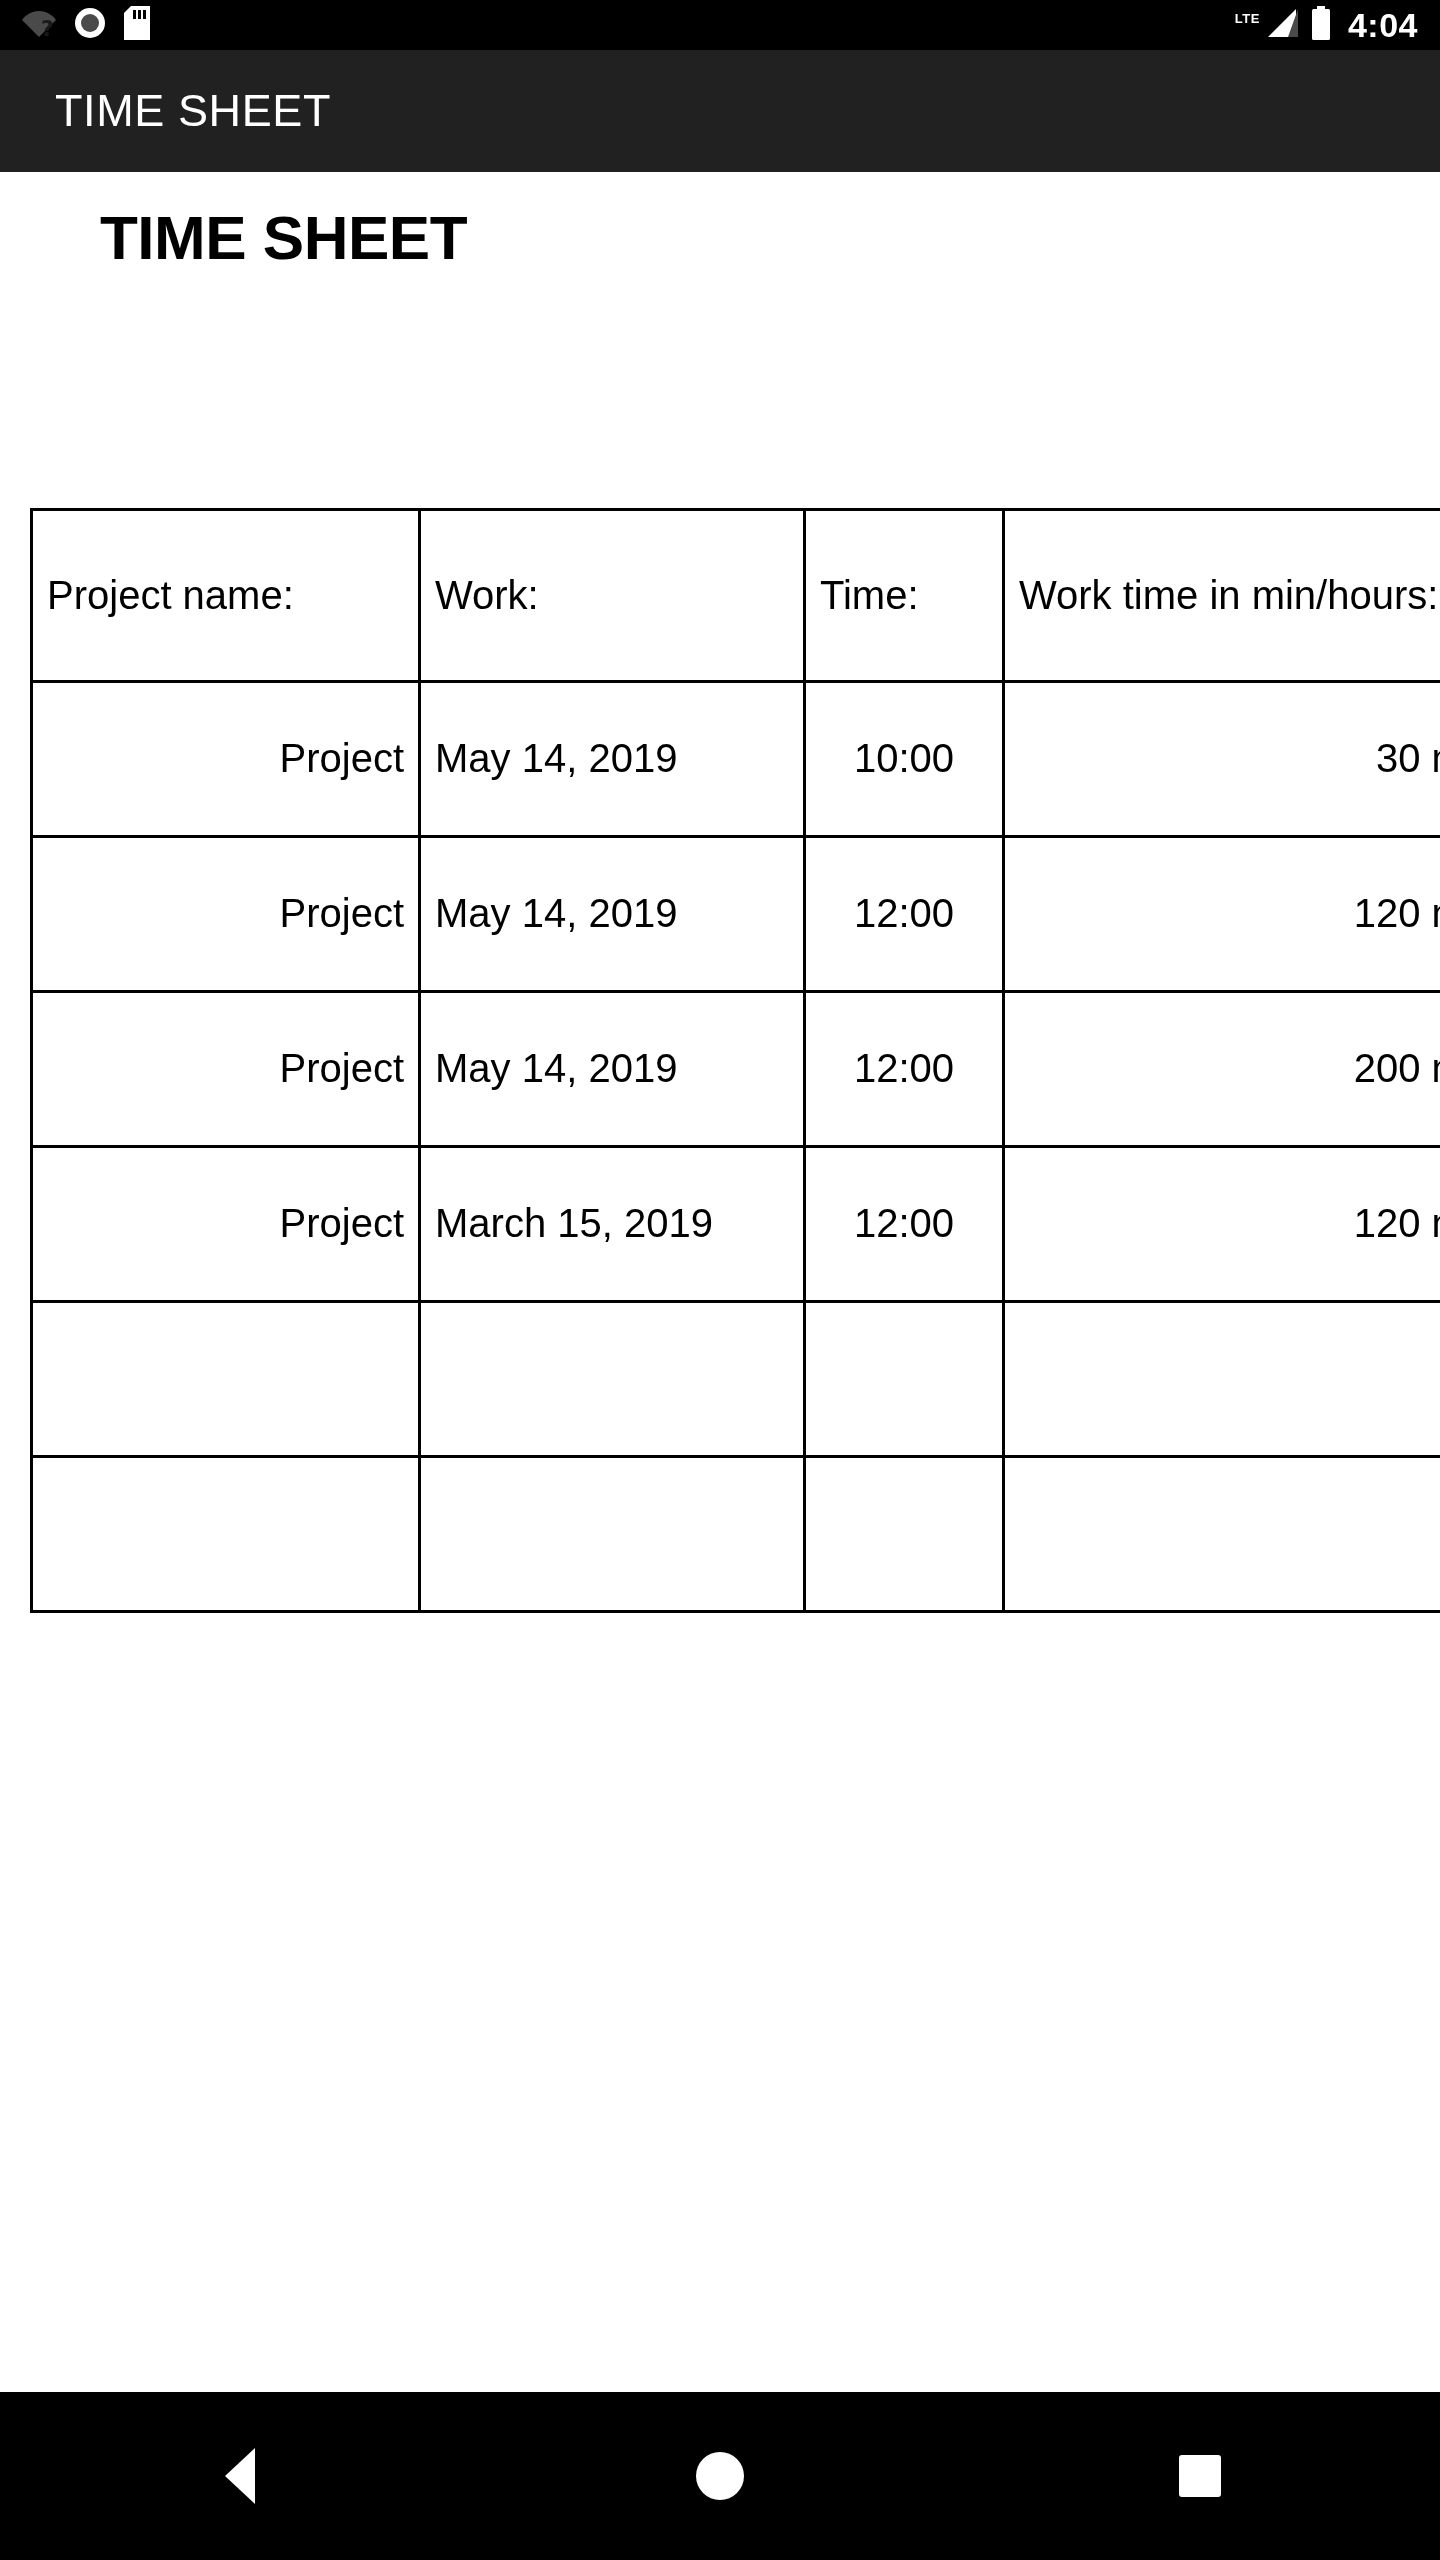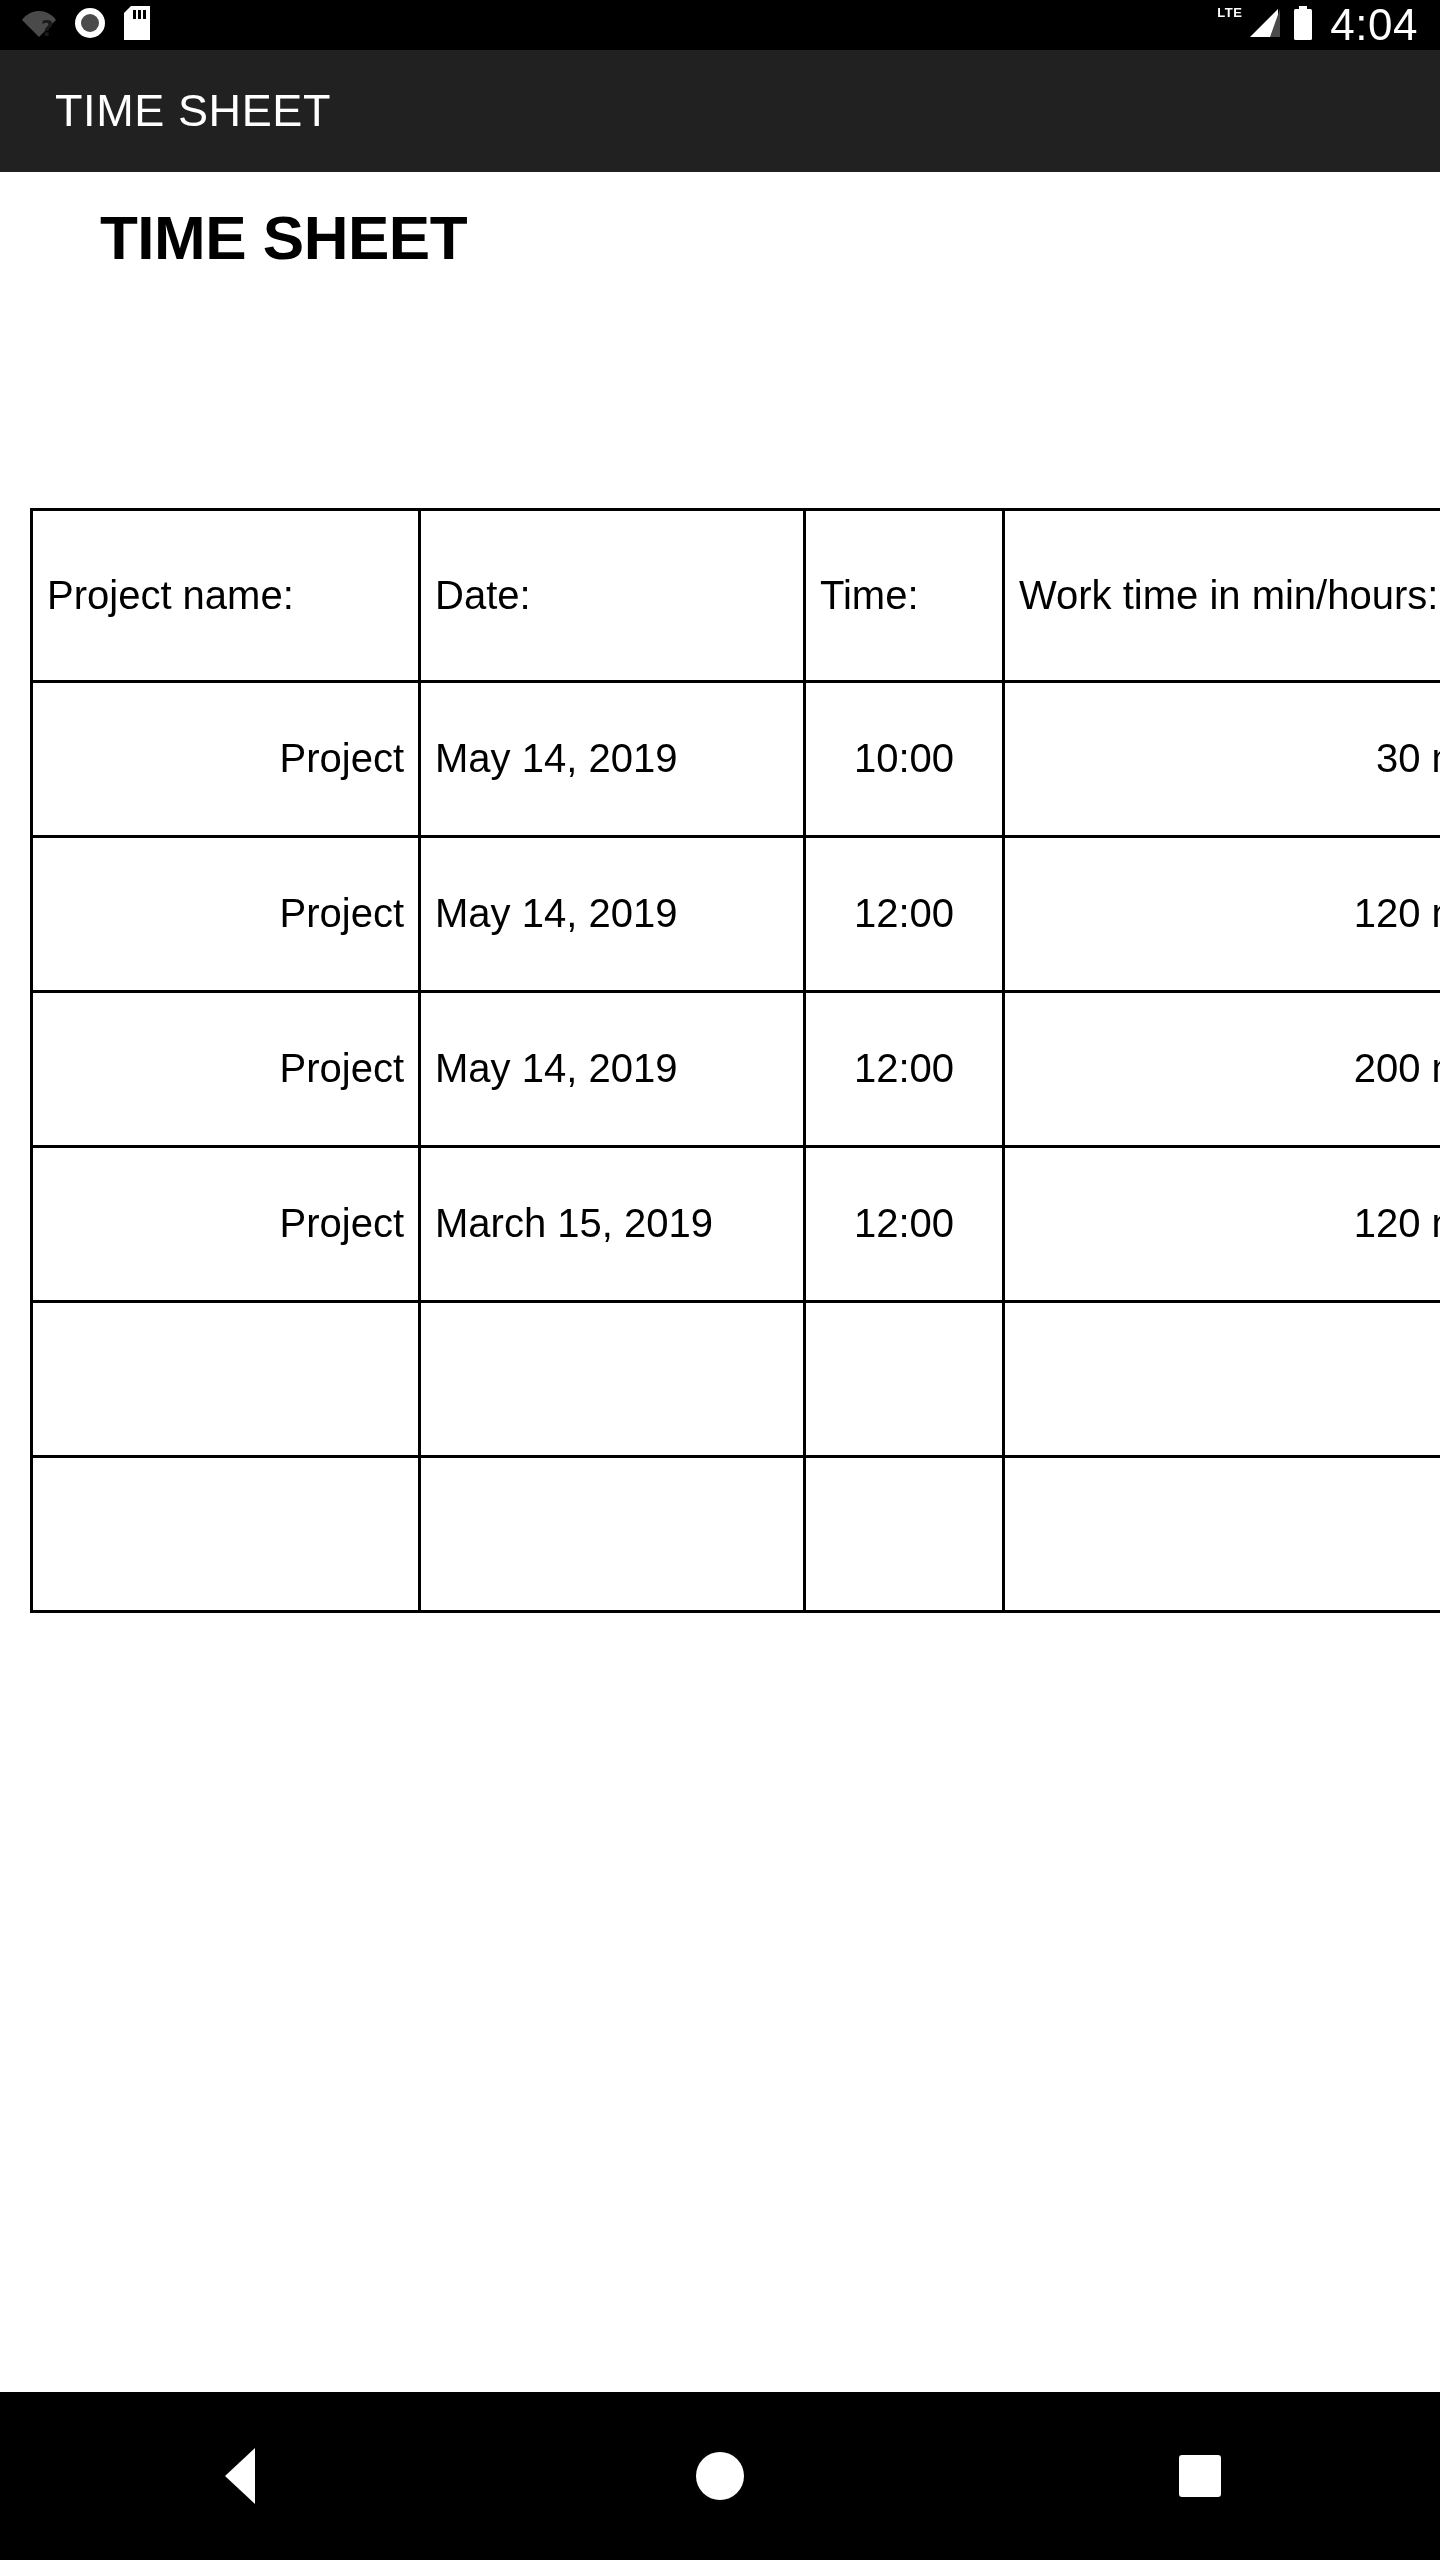--- a/index.html
+++ b/index.html
@@ -24,22 +24,22 @@
     display:flex; align-items:center;
     padding:0 22px;
   }
   .status-left { display:flex; align-items:center; gap:18px; }
   .status-right {
     margin-left:auto;
     display:flex; align-items:center; gap:10px;
   }
   .status-clock {
     color:#ffffff;
-    font-size:44px;
-    font-weight:400;
+    font-size:34px;
+    font-weight:700;
     letter-spacing:0.5px;
     margin-left:6px;
     white-space:nowrap;
   }
   .lte-label {
     color:#ffffff;
     font-size:13px;
     font-weight:700;
     line-height:1;
     letter-spacing:0.5px;
@@ -207,21 +207,21 @@
     <table id="timesheet-table">
       <colgroup>
         <col class="col-project">
         <col class="col-date">
         <col class="col-time">
         <col class="col-work">
       </colgroup>
       <thead>
         <tr>
           <td class="cell-project">Project name:</td>
-          <td class="cell-date">Date:</td>
+          <td class="cell-date">Work:</td>
           <td class="cell-time">Time:</td>
           <td class="cell-work">Work time in min/hours:</td>
         </tr>
       </thead>
       <tbody>
         <tr>
           <td class="cell-project">Project</td>
           <td class="cell-date">May 14, 2019</td>
           <td class="cell-time">10:00</td>
           <td class="cell-work">30 min</td>

